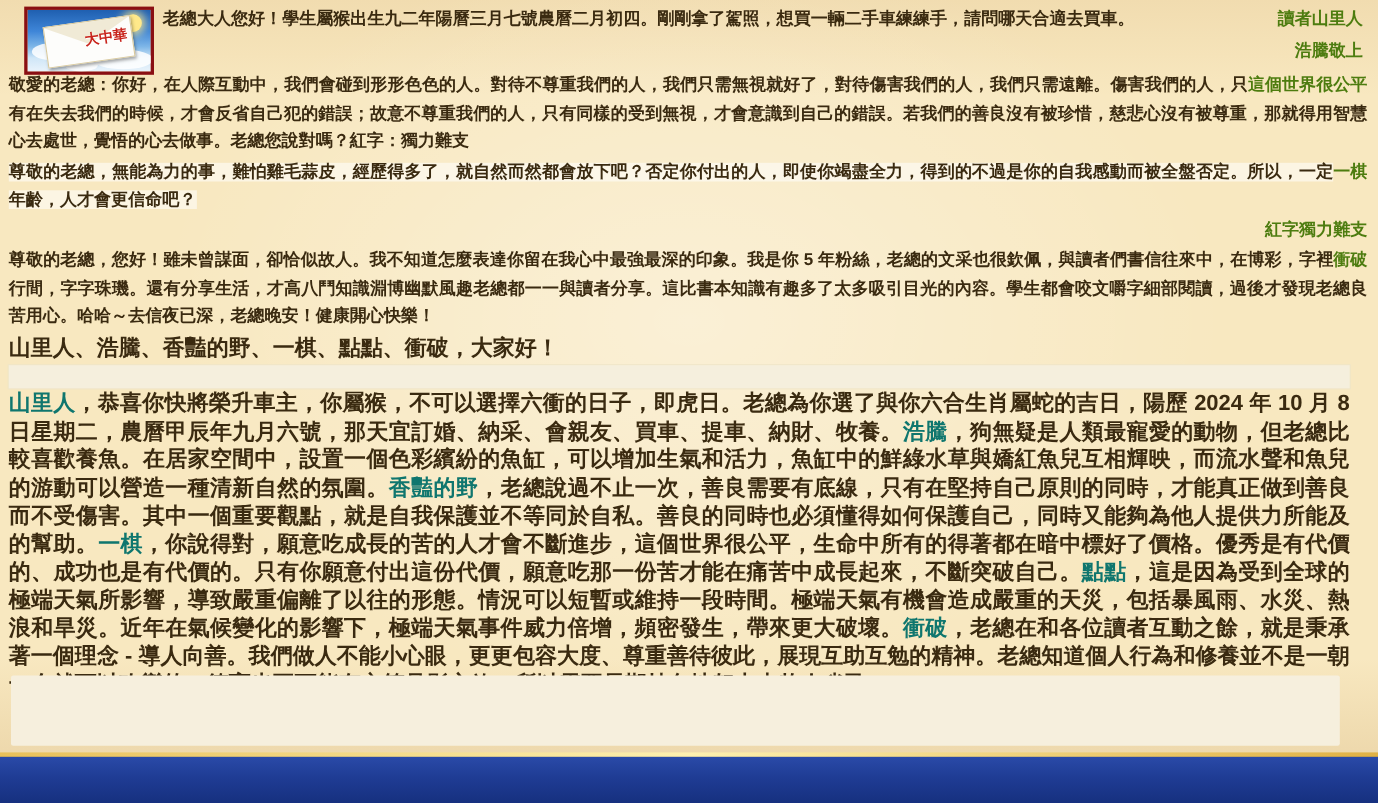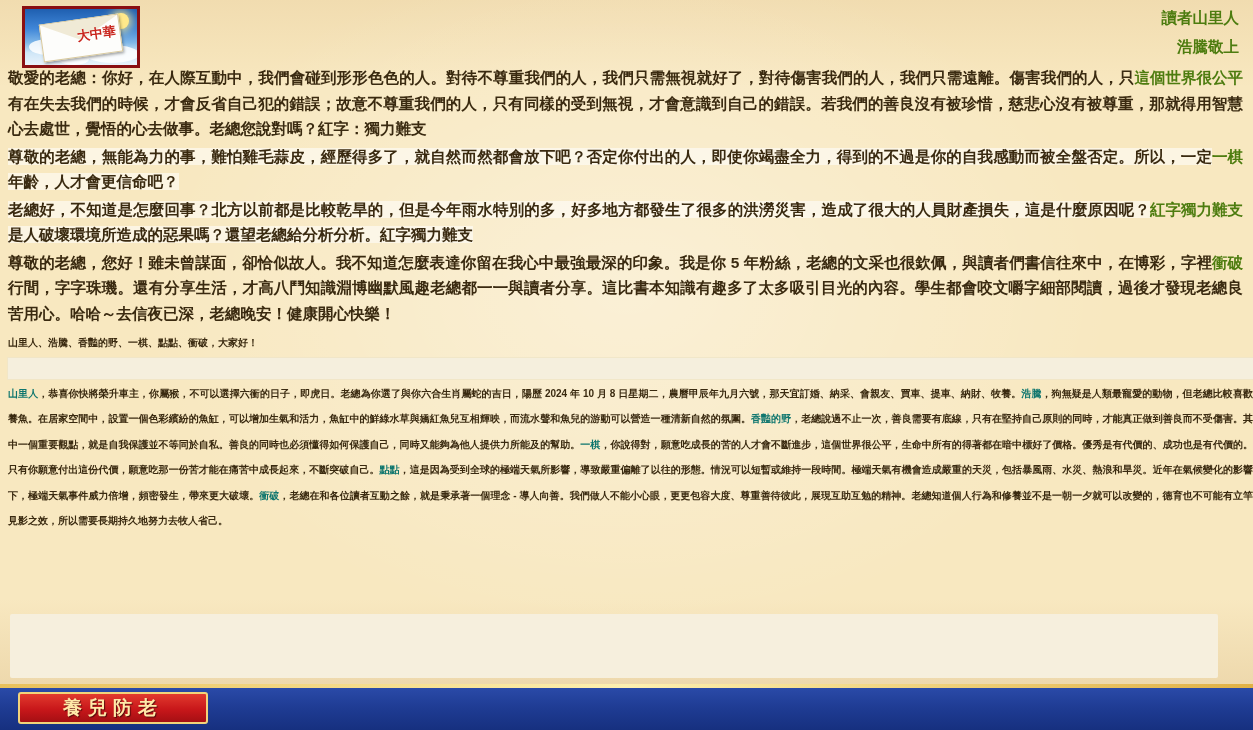--- a/index.html
+++ b/index.html
@@ -185,22 +185,22 @@
   }
   .ribbon span {
     color: #ffe9a8;
     font-size: 19px;
     font-weight: bold;
     letter-spacing: 6px;
     font-family: "DejaVu Sans", "Liberation Sans", sans-serif;
     text-shadow: 1px 1px 1px rgba(0,0,0,0.55);
   }
   .body-text {
-    padding: 0 0 0 8px;
-    font-size: 10px;
+    padding: 0 26px 0 8px;
+    font-size: 20px;
     line-height: 25.5px;
     color: #3a2a10;
     font-weight: bold;
     text-align: justify;
   }
 </style>
 </head>
 <body>
 
 <div class="page">
@@ -215,40 +215,40 @@
       <div class="cloud c3"></div>
       <div class="sun"></div>
       <div class="envelope"></div>
       <div class="cn">大中華</div>
     </div>
 
     <div class="top-row">
       <div class="letters">
         <div class="letter-line clearfix">
           <span class="sig">讀者山里人</span>
+          <span>老總大人您好！學生屬猴出生九二年陽曆三月七號農曆二月初四。剛剛拿了駕照，想買一輛二手車練練手，請問哪天合適去買車。</span>
         </div>
         <div class="letter-line clearfix" style="margin-top:4px;">
           <span class="sig">浩騰敬上</span>
         </div>
       </div>
     </div>
 
     <div class="full-block clearfix" style="margin-top:6px;">
       <span class="sig">這個世界很公平</span>
       <span>敬愛的老總：你好，在人際互動中，我們會碰到形形色色的人。對待不尊重我們的人，我們只需無視就好了，對待傷害我們的人，我們只需遠離。傷害我們的人，只有在失去我們的時候，才會反省自己犯的錯誤；故意不尊重我們的人，只有同樣的受到無視，才會意識到自己的錯誤。若我們的善良沒有被珍惜，慈悲心沒有被尊重，那就得用智慧心去處世，覺悟的心去做事。老總您說對嗎？紅字：獨力難支</span>
     </div>
 
     <div class="full-block clearfix" style="margin-top:2px;">
       <span class="sig">一棋</span>
       <span class="hl-white">尊敬的老總，無能為力的事，難怕雞毛蒜皮，經歷得多了，就自然而然都會放下吧？否定你付出的人，即使你竭盡全力，得到的不過是你的自我感動而被全盤否定。所以，一定年齡，人才會更信命吧？</span>
     </div>
 
     <div class="full-block clearfix" style="margin-top:2px;">
       <span class="sig">紅字獨力難支</span>
-      <span class="hl-white">老總好，不知道是怎麼回事？北方以前都是比較乾旱的，但是今年雨水特別的多，好多地方都發生了很多的洪澇災害，造成了很大的人員財產損失，這是什麼原因呢？是人破壞環境所造成的惡果嗎？還望老總給分析分析。紅字獨力難支</span>
     </div>
 
     <div class="full-block clearfix" style="margin-top:2px;">
       <span class="sig">衝破</span>
       <span>尊敬的老總，您好！雖未曾謀面，卻恰似故人。我不知道怎麼表達你留在我心中最強最深的印象。我是你 5 年粉絲，老總的文采也很欽佩，與讀者們書信往來中，在博彩，字裡行間，字字珠璣。還有分享生活，才高八鬥知識淵博幽默風趣老總都一一與讀者分享。這比書本知識有趣多了太多吸引目光的內容。學生都會咬文嚼字細部閱讀，過後才發現老總良苦用心。哈哈～去信夜已深，老總晚安！健康閞心快樂！</span>
     </div>
 
     <div class="body-text" style="margin-top:4px;">山里人、浩騰、香豔的野、一棋、點點、衝破，大家好！</div>
 
     <div class="body-text">
@@ -257,17 +257,14 @@
 
     <div class="body-text">
       <span class="name-red">山里人</span><span>，恭喜你快將榮升車主，你屬猴，不可以選擇六衝的日子，即虎日。老總為你選了與你六合生肖屬蛇的吉日，陽歷 2024 年 10 月 8 日星期二，農曆甲辰年九月六號，那天宜訂婚、納采、會親友、買車、提車、納財、牧養。</span><span class="name-red">浩騰</span><span>，狗無疑是人類最寵愛的動物，但老總比較喜歡養魚。在居家空間中，設置一個色彩繽紛的魚缸，可以增加生氣和活力，魚缸中的鮮綠水草與嬌紅魚兒互相輝映，而流水聲和魚兒的游動可以營造一種清新自然的氛圍。</span><span class="name-red">香豔的野</span><span>，老總說過不止一次，善良需要有底線，只有在堅持自己原則的同時，才能真正做到善良而不受傷害。其中一個重要觀點，就是自我保護並不等同於自私。善良的同時也必須懂得如何保護自己，同時又能夠為他人提供力所能及的幫助。</span><span class="name-red">一棋</span><span>，你說得對，願意吃成長的苦的人才會不斷進步，這個世界很公平，生命中所有的得著都在暗中標好了價格。優秀是有代價的、成功也是有代價的。只有你願意付出這份代價，願意吃那一份苦才能在痛苦中成長起來，不斷突破自己。</span><span class="name-red">點點</span><span>，這是因為受到全球的極端天氣所影響，導致嚴重偏離了以往的形態。情況可以短暫或維持一段時間。極端天氣有機會造成嚴重的天災，包括暴風雨、水災、熱浪和旱災。近年在氣候變化的影響下，極端天氣事件威力倍增，頻密發生，帶來更大破壞。</span><span class="name-red">衝破</span><span>，老總在和各位讀者互動之餘，就是秉承著一個理念 - 導人向善。我們做人不能小心眼，更更包容大度、尊重善待彼此，展現互助互勉的精神。老總知道個人行為和修養並不是一朝一夕就可以改變的，德育也不可能有立竿見影之效，所以需要長期持久地努力去牧人省己。</span>
     </div>
 
     <div class="mask-big" style="left:10px; top:614px; width:1208px; height:64px; border-radius:2px;"></div>
   </div>
 
   <div class="bottombar">
     <div class="goldline"></div>
-    <div class="ribbon">
-      <span>養兒防老</span>
-    </div>
   </div>
 </div>
 
 </body></html>

